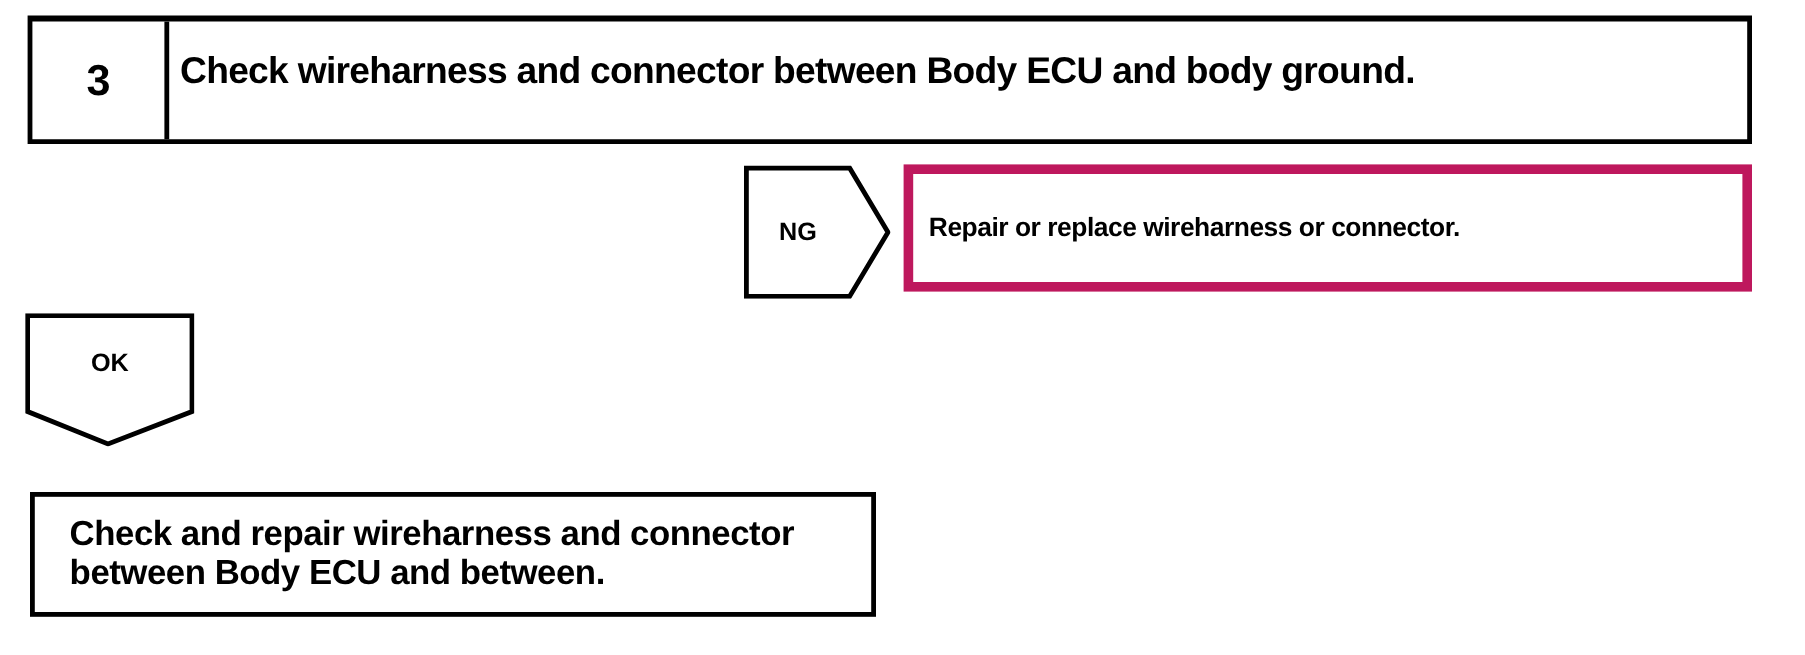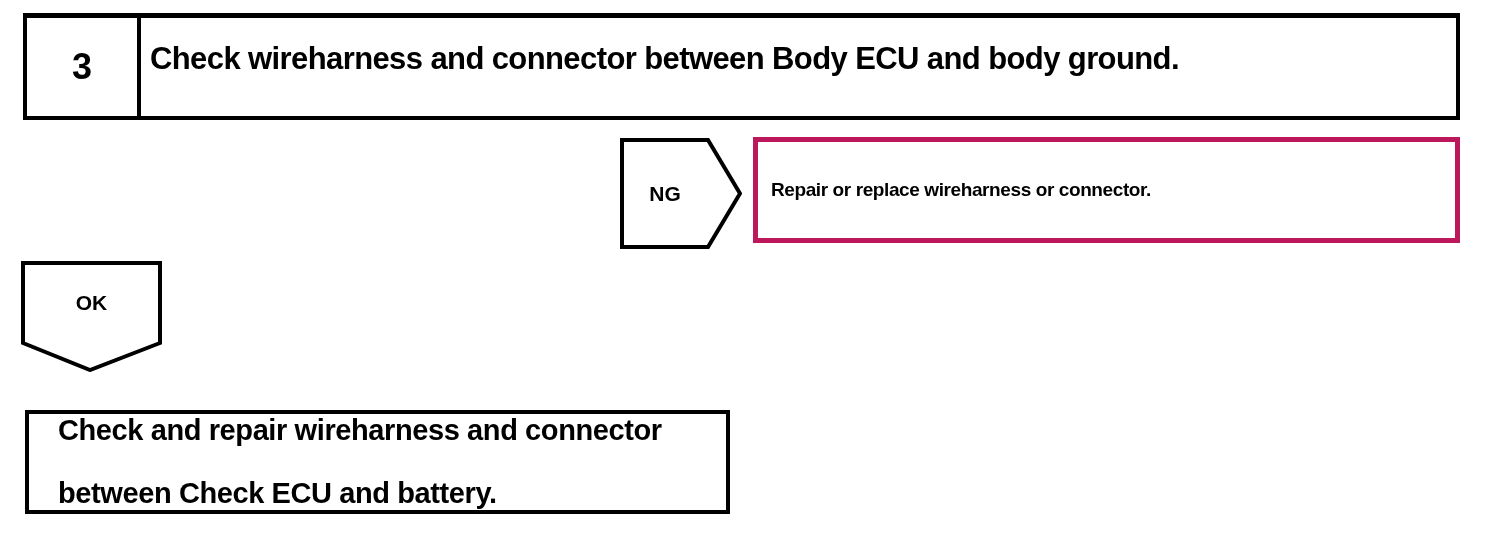--- a/index.html
+++ b/index.html
@@ -81,42 +81,42 @@
   .ok-shape { left: 21px; top: 261px; width: 127px; height: 111px; padding-left: 36px; }
   .ok-shape .shape-label { left: 0; top: 0; width: 141px; height: 84px; }
 
   
   .action-box {
     position: absolute;
     left: 753px;
     top: 137px;
     width: 707px;
     height: 106px;
-    border: 5px solid #be185d;
+    border: 8px solid #be185d;
     display: flex;
     align-items: center;
     padding: 0 8px 0 13px;
-    font-size: 19px;
+    font-size: 22px;
     font-weight: bold;
     letter-spacing: -0.4px;
     white-space: nowrap;
     background: #ffffff;
   }
 
   
   .result-box {
     position: absolute;
     left: 25px;
     top: 410px;
     width: 705px;
     height: 104px;
     border: 4px solid #000000;
     display: flex;
     flex-direction: column;
-    justify-content: space-between;
+    justify-content: center;
     padding: 0 10px 0 29px;
     font-size: 29px;
     font-weight: bold;
     letter-spacing: -0.4px;
     line-height: 1.13;
     background: #ffffff;
   }
 </style>
 </head>
 <body>
@@ -145,16 +145,16 @@
 
   <div class="shape ok-shape">
     <svg width="141" height="111" viewBox="0 0 141 111">
       <polygon points="2,2 139,2 139,82 69,109 2,82"></polygon>
     </svg>
     <span class="shape-label">OK</span>
   </div>
 
   <div class="result-box">
     <div>Check and repair wireharness and connector</div>
-    <div>between Check ECU and battery.</div>
+    <div>between Body ECU and between.</div>
   </div>
 
 </div>
 
 </body></html>

